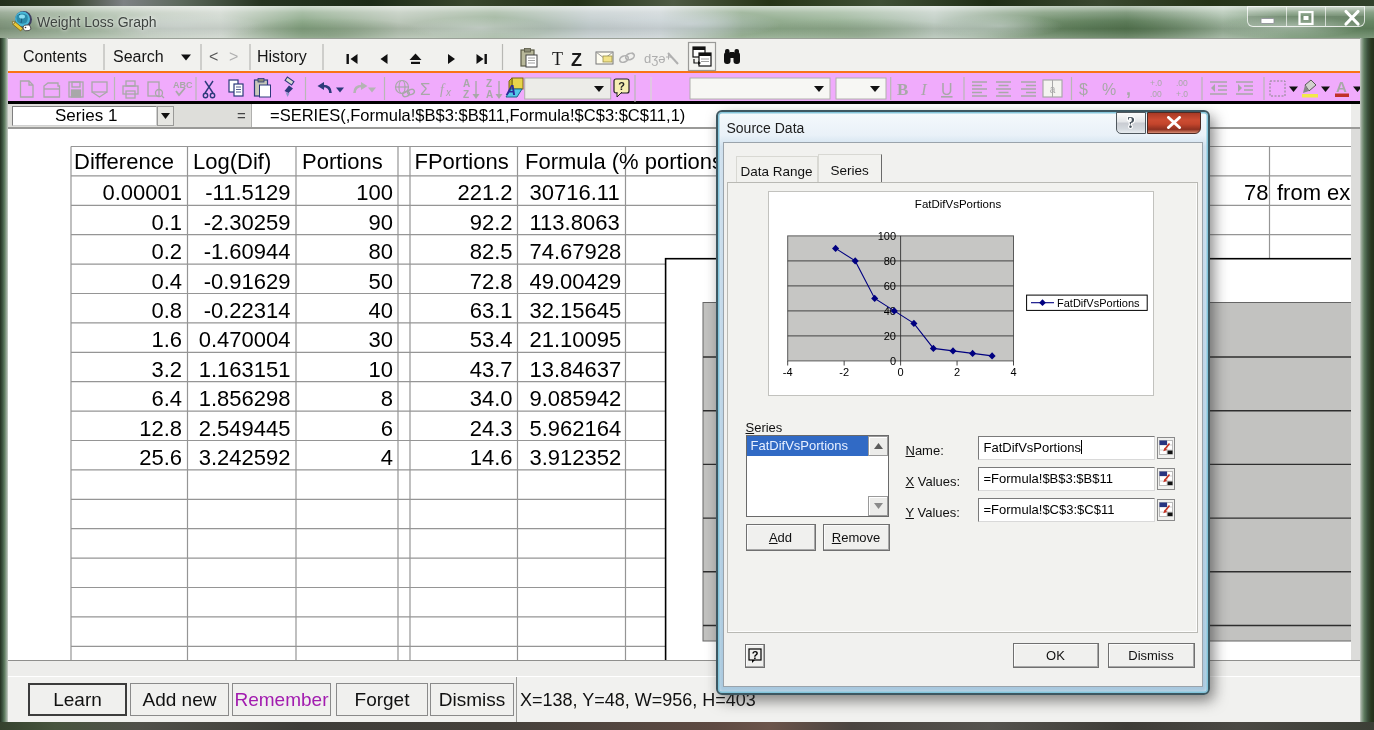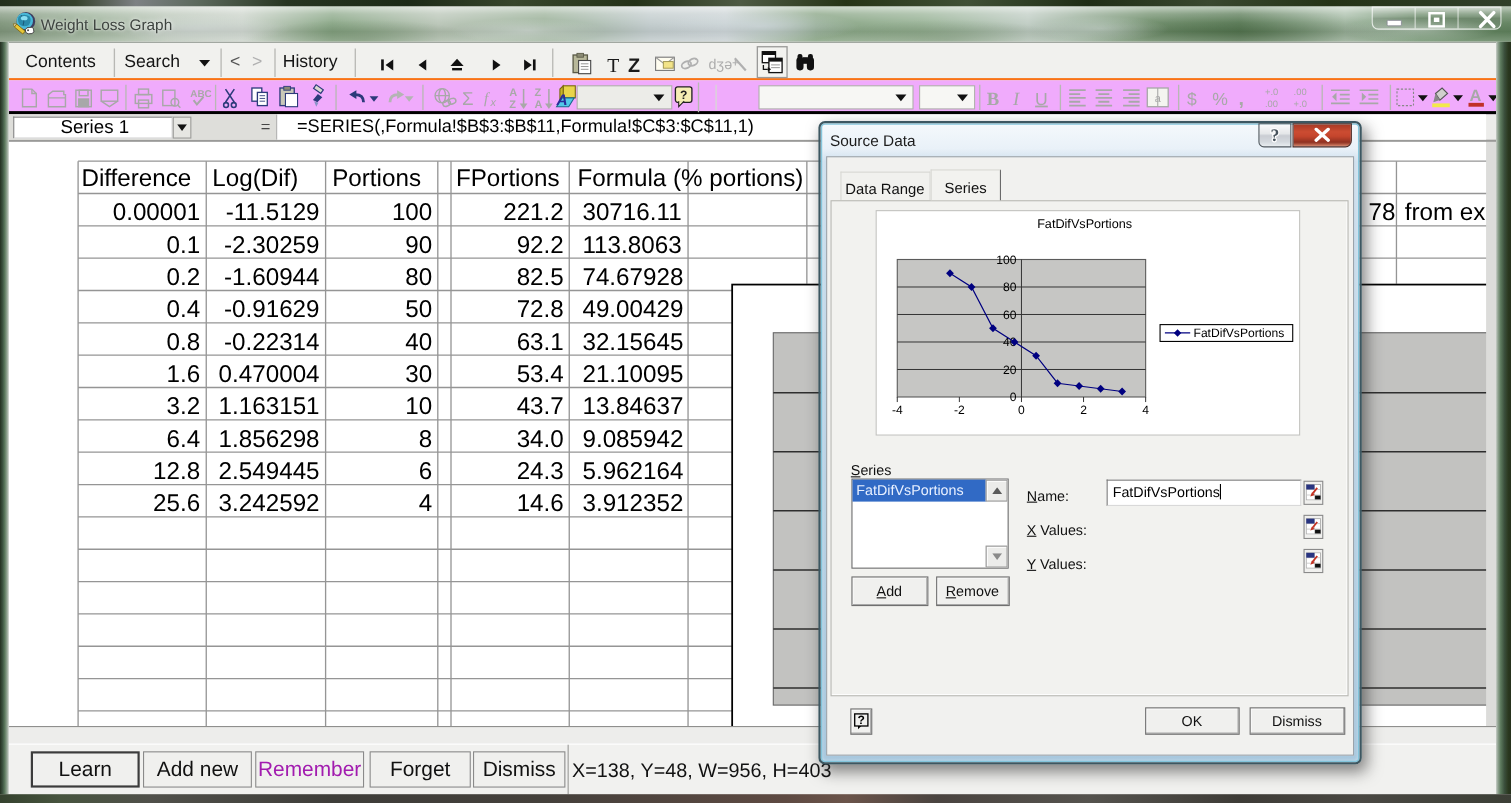--- a/index.html
+++ b/index.html
@@ -51,21 +51,21 @@
 
   
   .sbtn { position:absolute; top:6px; height:33px; background:#f0f0ee; border:1px solid #8a8a8a; font-size:19px; color:#111;
     display:flex; align-items:center; justify-content:center; }
   #sbLearn { border:2px solid #3c3c3c; }
   #sbText { position:absolute; left:512px; top:13px; font-size:18px; color:#111; }
 
   
   #dlg { left:715.5px; top:109.5px; width:494px; height:585px; border:2px solid #3d5761; border-radius:6px;
     background:linear-gradient(180deg,#f5f9fc 0%,#e9f1f8 4%,#cfe0ee 6%,#b9d2e5 55%,#a8c8de 100%);
-    box-shadow:4px 6px 14px rgba(40,40,40,.55), inset 0 0 0 1.5px rgba(126,195,218,.95), inset 0 0 4px rgba(255,255,255,.9); z-index:50;margin-left:28px; }
+    box-shadow:4px 6px 14px rgba(40,40,40,.55), inset 0 0 0 1.5px rgba(126,195,218,.95), inset 0 0 4px rgba(255,255,255,.9); z-index:50; }
   #dlgContent { position:absolute; left:5px; top:30px; right:5px; bottom:6px; background:#f1f1ef; border:1px solid #9aa3ab; }
   #dlgTitle { position:absolute; left:9px; top:8.5px; font-size:14px; color:#1c1c1c; }
 
   .dbtn { position:absolute; background:#f0f0ee; border:1px solid #707070; font-size:13px; color:#111;
     display:flex; align-items:center; justify-content:center;
     box-shadow:inset -1px -1px 0 #a8a8a8, inset 1px 1px 0 #fbfbfb; }
   .txb { position:absolute; background:#fff; border:1px solid #7a7a7a; border-right-color:#d9d9d9; border-bottom-color:#d9d9d9;
     font-size:13px; color:#000; line-height:22px; padding-left:5px; white-space:nowrap; }
   .dlbl { position:absolute; font-size:13px; color:#111; }
   .u { text-decoration:underline; }
@@ -587,20 +587,22 @@
     <div class="dbtn" style="left:28px; top:412.5px; width:70px; height:26.5px;">
       <span><span class="u">A</span>dd</span>
     </div>
     <div class="dbtn" style="left:105px; top:412.5px; width:67px; height:26.5px;">
       <span><span class="u">R</span>emove</span>
     </div>
     <div class="dlbl" style="left:188px; top:331px;"><span class="u">N</span>ame:</div>
     <div class="dlbl" style="left:188px; top:362px;"><span class="u">X</span> Values:</div>
     <div class="dlbl" style="left:188px; top:393px;"><span class="u">Y</span> Values:</div>
     <div class="txb" style="left:260px; top:324px; width:177.5px; height:24px;">FatDifVsPortions<span id="caret"></span></div>
+    <div class="txb" style="left:260px; top:355px; width:177.5px; height:24px;">=Formula!$B$3:$B$11</div>
+    <div class="txb" style="left:260px; top:386px; width:177.5px; height:24px;">=Formula!$C$3:$C$11</div>
     <div class="rgBtn" style="top:325.5px;">
       <svg width="14" height="15" viewBox="0 0 14 15">
         <rect x="0.5" y="0.5" width="13" height="14" fill="#fff" stroke="#aaa" stroke-width="0.8"></rect>
         <line x1="0.5" y1="5" x2="13.5" y2="5" stroke="#c0c0c0" stroke-width="0.7"></line>
         <line x1="0.5" y1="10" x2="13.5" y2="10" stroke="#c0c0c0" stroke-width="0.7"></line>
         <line x1="8" y1="0.5" x2="8" y2="14.5" stroke="#c0c0c0" stroke-width="0.7"></line>
         <rect x="0.5" y="0.5" width="7.5" height="4.5" fill="#283480"></rect>
         <rect x="8.5" y="10.5" width="5" height="3.5" fill="#111"></rect>
         <line x1="10.5" y1="3.5" x2="6" y2="9" stroke="#c43122" stroke-width="1.6"></line>
         <path d="M4.2 11.3 L8.2 9.9 L5.6 7.8 Z" fill="#c43122"></path>

